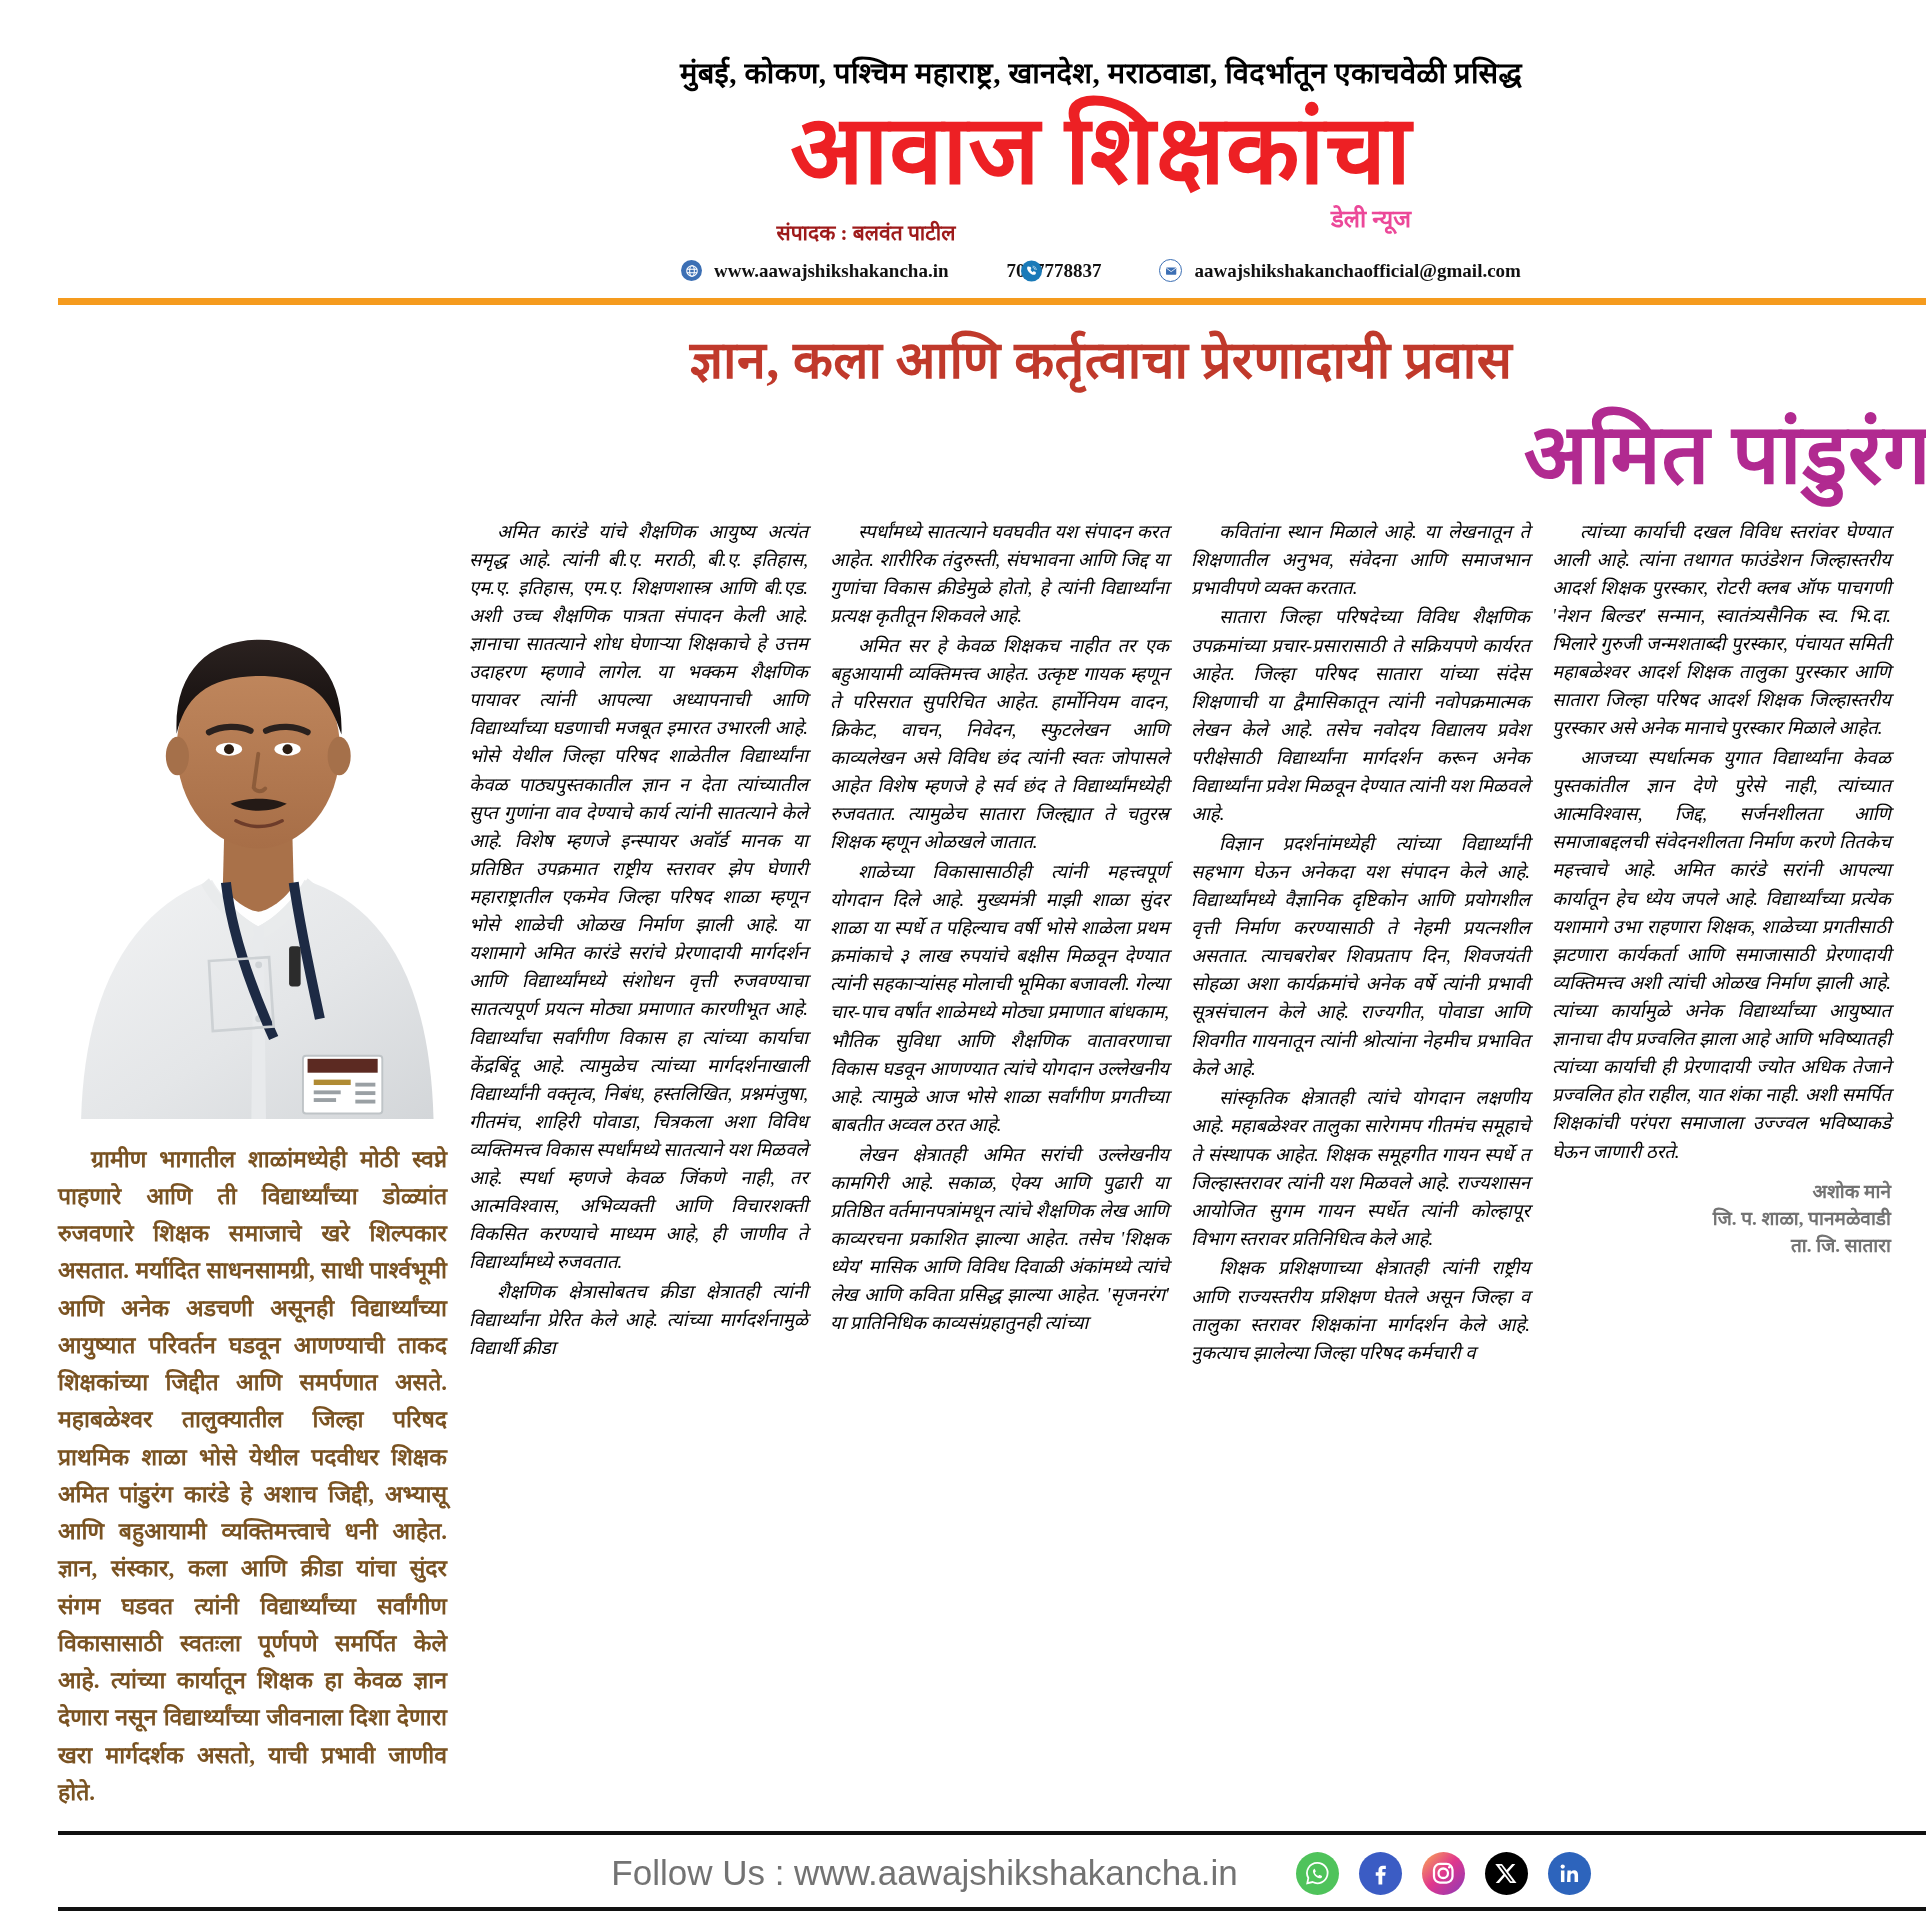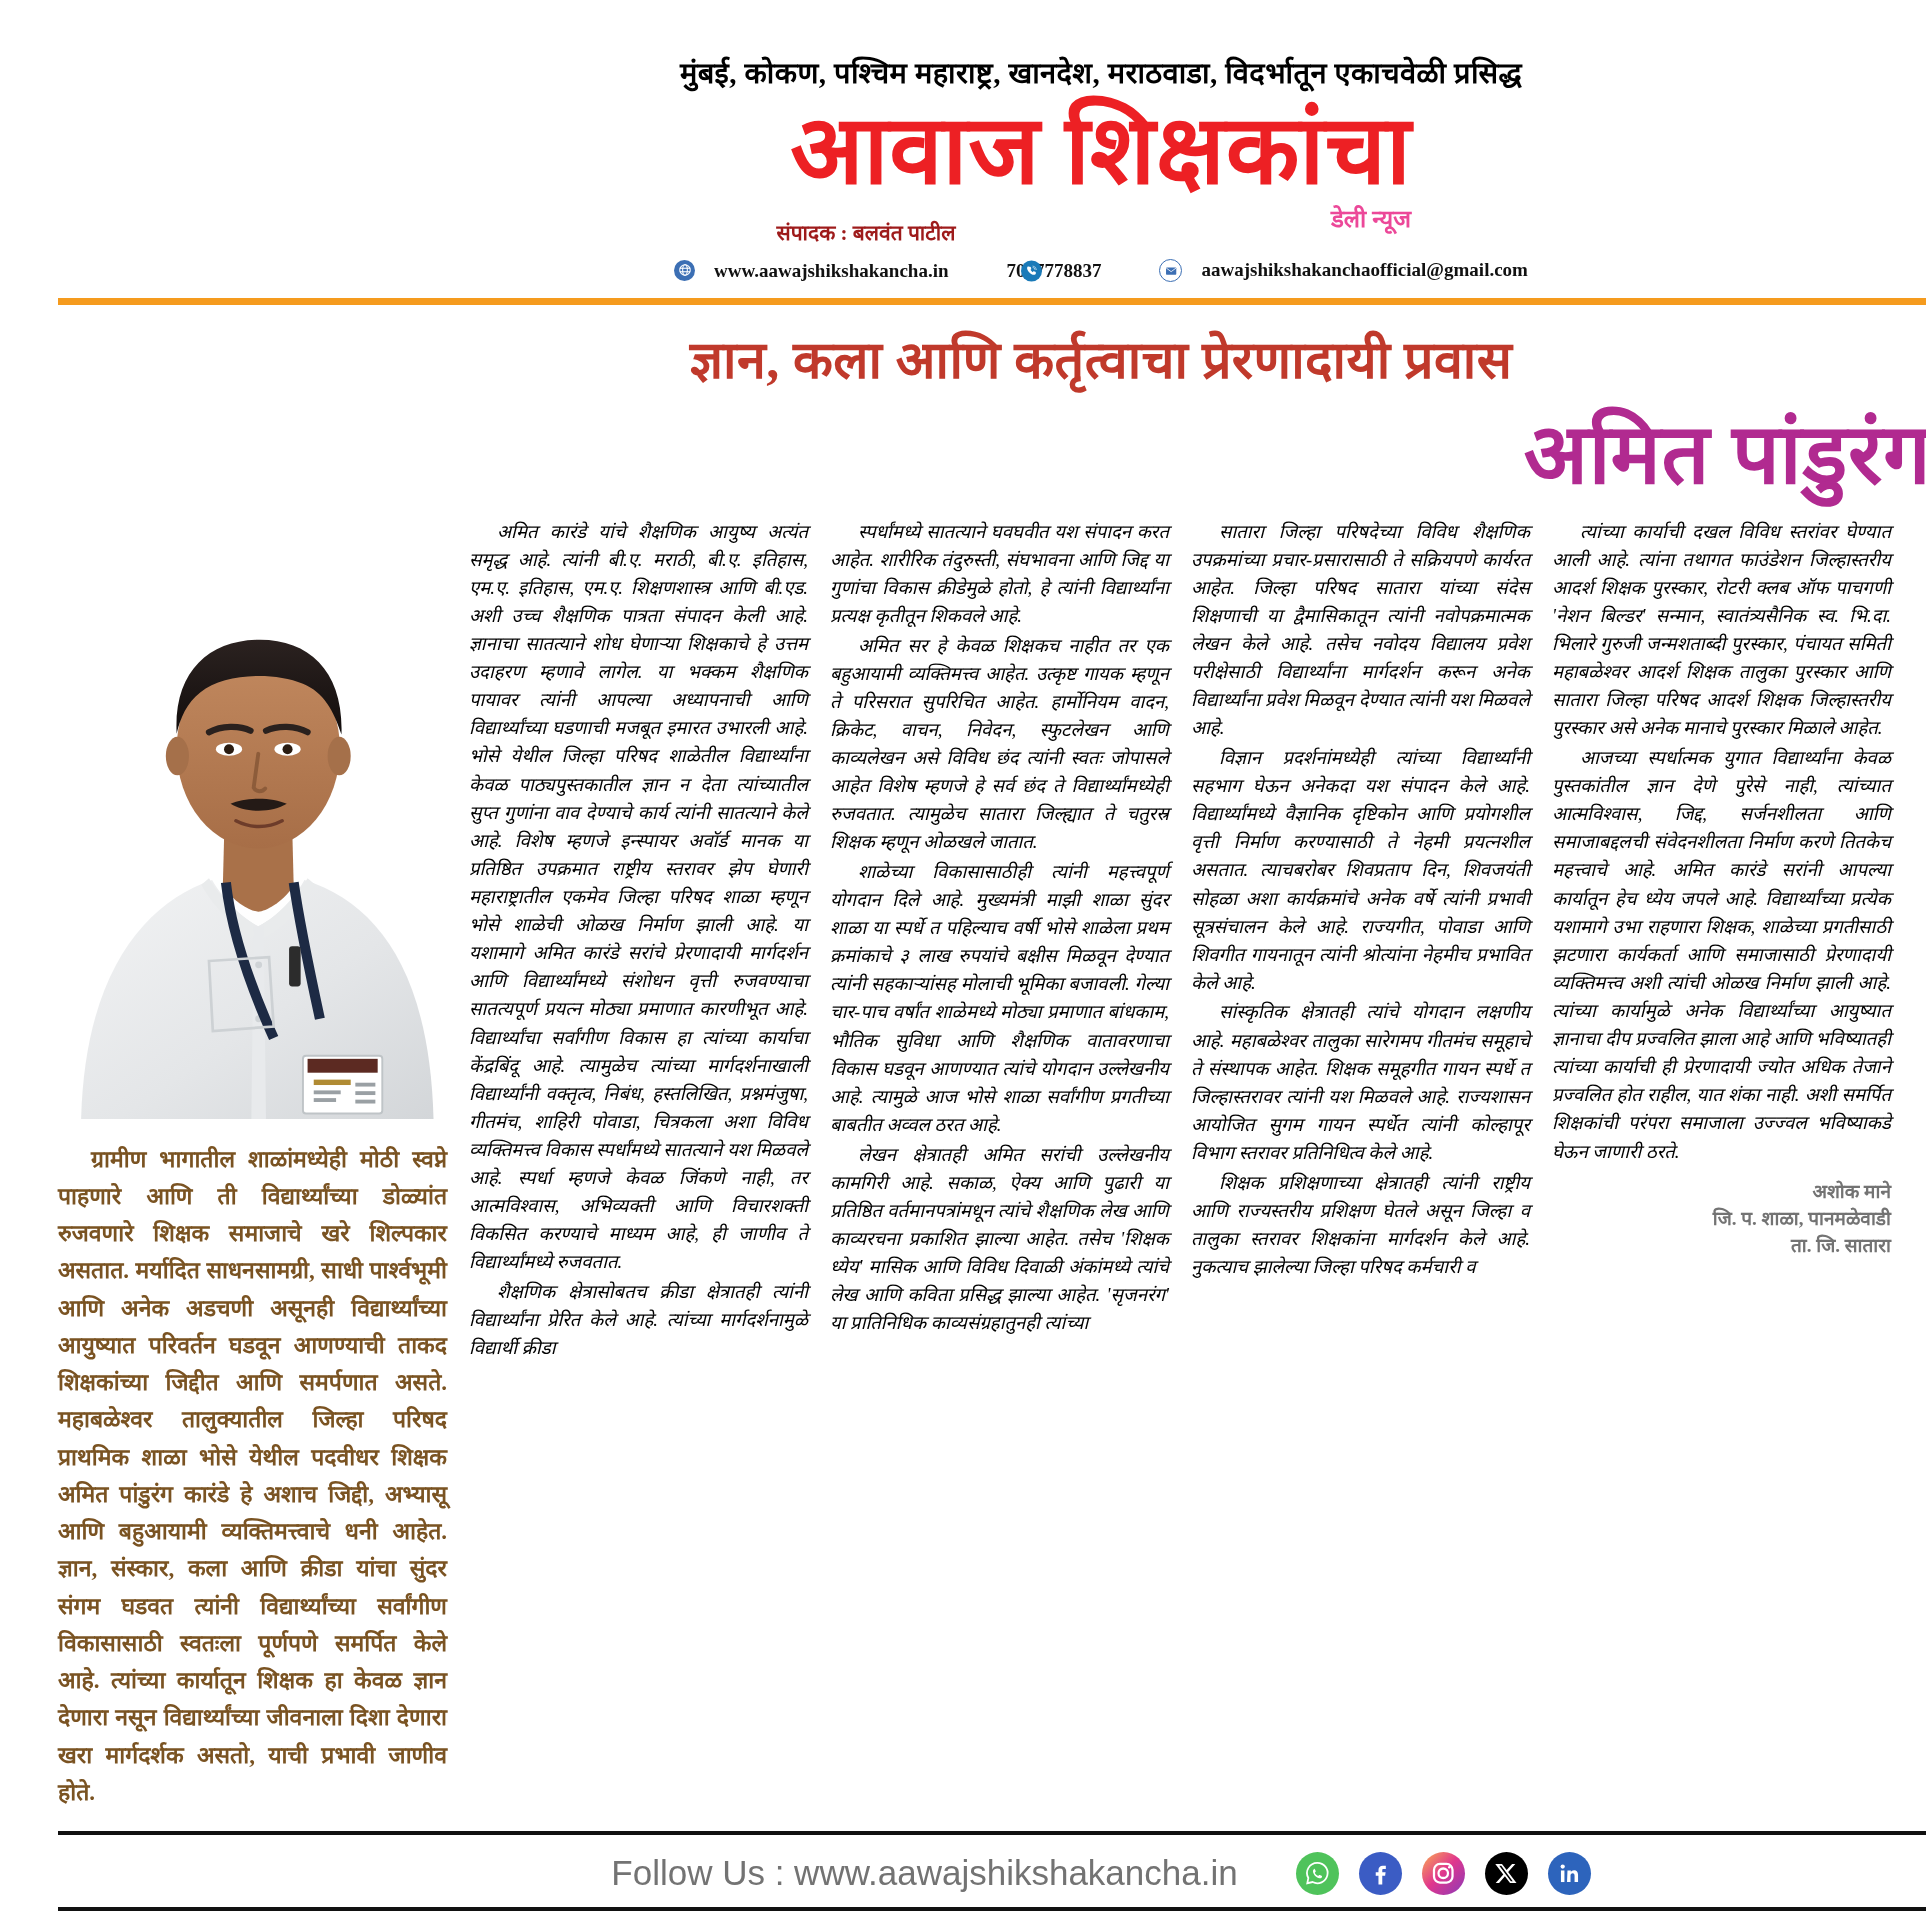--- a/index.html
+++ b/index.html
@@ -84,22 +84,22 @@
     justify-content: center;
     align-items: center;
     gap: 58px;
     font-size: 19px;
     font-weight: bold;
     color: #111;
     font-family: "Liberation Serif", "DejaVu Serif", serif;
   }
   .contact-item {
     display: flex;
-    align-items: flex-start;
-    gap: 19px;
+    align-items: center;
+    gap: 12px;
     white-space: nowrap;
   }
   .cicon {
     width: 21px;
     height: 21px;
     border-radius: 50%;
     display: inline-flex;
     align-items: center;
     justify-content: center;
     flex: 0 0 auto;
@@ -392,20 +392,21 @@
     <div class="col">
       <p>स्पर्धांमध्ये सातत्याने घवघवीत यश संपादन करत आहेत. शारीरिक तंदुरुस्ती, संघभावना आणि जिद्द या गुणांचा विकास क्रीडेमुळे होतो, हे त्यांनी विद्यार्थ्यांना प्रत्यक्ष कृतीतून शिकवले आहे.</p>
       <p>अमित सर हे केवळ शिक्षकच नाहीत तर एक बहुआयामी व्यक्तिमत्त्व आहेत. उत्कृष्ट गायक म्हणून ते परिसरात सुपरिचित आहेत. हार्मोनियम वादन, क्रिकेट, वाचन, निवेदन, स्फुटलेखन आणि काव्यलेखन असे विविध छंद त्यांनी स्वतः जोपासले आहेत विशेष म्हणजे हे सर्व छंद ते विद्यार्थ्यांमध्येही रुजवतात. त्यामुळेच सातारा जिल्ह्यात ते चतुरस्र शिक्षक म्हणून ओळखले जातात.</p>
       <p>शाळेच्या विकासासाठीही त्यांनी महत्त्वपूर्ण योगदान दिले आहे. मुख्यमंत्री माझी शाळा सुंदर शाळा या स्पर्धे त पहिल्याच वर्षी भोसे शाळेला प्रथम क्रमांकाचे ३ लाख रुपयांचे बक्षीस मिळवून देण्यात त्यांनी सहकाऱ्यांसह मोलाची भूमिका बजावली. गेल्या चार-पाच वर्षांत शाळेमध्ये मोठ्या प्रमाणात बांधकाम, भौतिक सुविधा आणि शैक्षणिक वातावरणाचा विकास घडवून आणण्यात त्यांचे योगदान उल्लेखनीय आहे. त्यामुळे आज भोसे शाळा सर्वांगीण प्रगतीच्या बाबतीत अव्वल ठरत आहे.</p>
       <p>लेखन क्षेत्रातही अमित सरांची उल्लेखनीय कामगिरी आहे. सकाळ, ऐक्य आणि पुढारी या प्रतिष्ठित वर्तमानपत्रांमधून त्यांचे शैक्षणिक लेख आणि काव्यरचना प्रकाशित झाल्या आहेत. तसेच 'शिक्षक ध्येय' मासिक आणि विविध दिवाळी अंकांमध्ये त्यांचे लेख आणि कविता प्रसिद्ध झाल्या आहेत. 'सृजनरंग' या प्रातिनिधिक काव्यसंग्रहातुनही त्यांच्या</p>
     </div>
 
     <div class="vrule"></div>
 
     <div class="col">
+      <p>कवितांना स्थान मिळाले आहे. या लेखनातून ते शिक्षणातील अनुभव, संवेदना आणि समाजभान प्रभावीपणे व्यक्त करतात.</p>
       <p>सातारा जिल्हा परिषदेच्या विविध शैक्षणिक उपक्रमांच्या प्रचार-प्रसारासाठी ते सक्रियपणे कार्यरत आहेत. जिल्हा परिषद सातारा यांच्या संदेस शिक्षणाची या द्वैमासिकातून त्यांनी नवोपक्रमात्मक लेखन केले आहे. तसेच नवोदय विद्यालय प्रवेश परीक्षेसाठी विद्यार्थ्यांना मार्गदर्शन करून अनेक विद्यार्थ्यांना प्रवेश मिळवून देण्यात त्यांनी यश मिळवले आहे.</p>
       <p>विज्ञान प्रदर्शनांमध्येही त्यांच्या विद्यार्थ्यांनी सहभाग घेऊन अनेकदा यश संपादन केले आहे. विद्यार्थ्यांमध्ये वैज्ञानिक दृष्टिकोन आणि प्रयोगशील वृत्ती निर्माण करण्यासाठी ते नेहमी प्रयत्नशील असतात. त्याचबरोबर शिवप्रताप दिन, शिवजयंती सोहळा अशा कार्यक्रमांचे अनेक वर्षे त्यांनी प्रभावी सूत्रसंचालन केले आहे. राज्यगीत, पोवाडा आणि शिवगीत गायनातून त्यांनी श्रोत्यांना नेहमीच प्रभावित केले आहे.</p>
       <p>सांस्कृतिक क्षेत्रातही त्यांचे योगदान लक्षणीय आहे. महाबळेश्वर तालुका सारेगमप गीतमंच समूहाचे ते संस्थापक आहेत. शिक्षक समूहगीत गायन स्पर्धे त जिल्हास्तरावर त्यांनी यश मिळवले आहे. राज्यशासन आयोजित सुगम गायन स्पर्धेत त्यांनी कोल्हापूर विभाग स्तरावर प्रतिनिधित्व केले आहे.</p>
       <p>शिक्षक प्रशिक्षणाच्या क्षेत्रातही त्यांनी राष्ट्रीय आणि राज्यस्तरीय प्रशिक्षण घेतले असून जिल्हा व तालुका स्तरावर शिक्षकांना मार्गदर्शन केले आहे. नुकत्याच झालेल्या जिल्हा परिषद कर्मचारी व</p>
     </div>
 
     <div class="vrule"></div>
 
     <div class="col">
       <p>त्यांच्या कार्याची दखल विविध स्तरांवर घेण्यात आली आहे. त्यांना तथागत फाउंडेशन जिल्हास्तरीय आदर्श शिक्षक पुरस्कार, रोटरी क्लब ऑफ पाचगणी 'नेशन बिल्डर' सन्मान, स्वातंत्र्यसैनिक स्व. भि.दा. भिलारे गुरुजी जन्मशताब्दी पुरस्कार, पंचायत समिती महाबळेश्वर आदर्श शिक्षक तालुका पुरस्कार आणि सातारा जिल्हा परिषद आदर्श शिक्षक जिल्हास्तरीय पुरस्कार असे अनेक मानाचे पुरस्कार मिळाले आहेत.</p>

